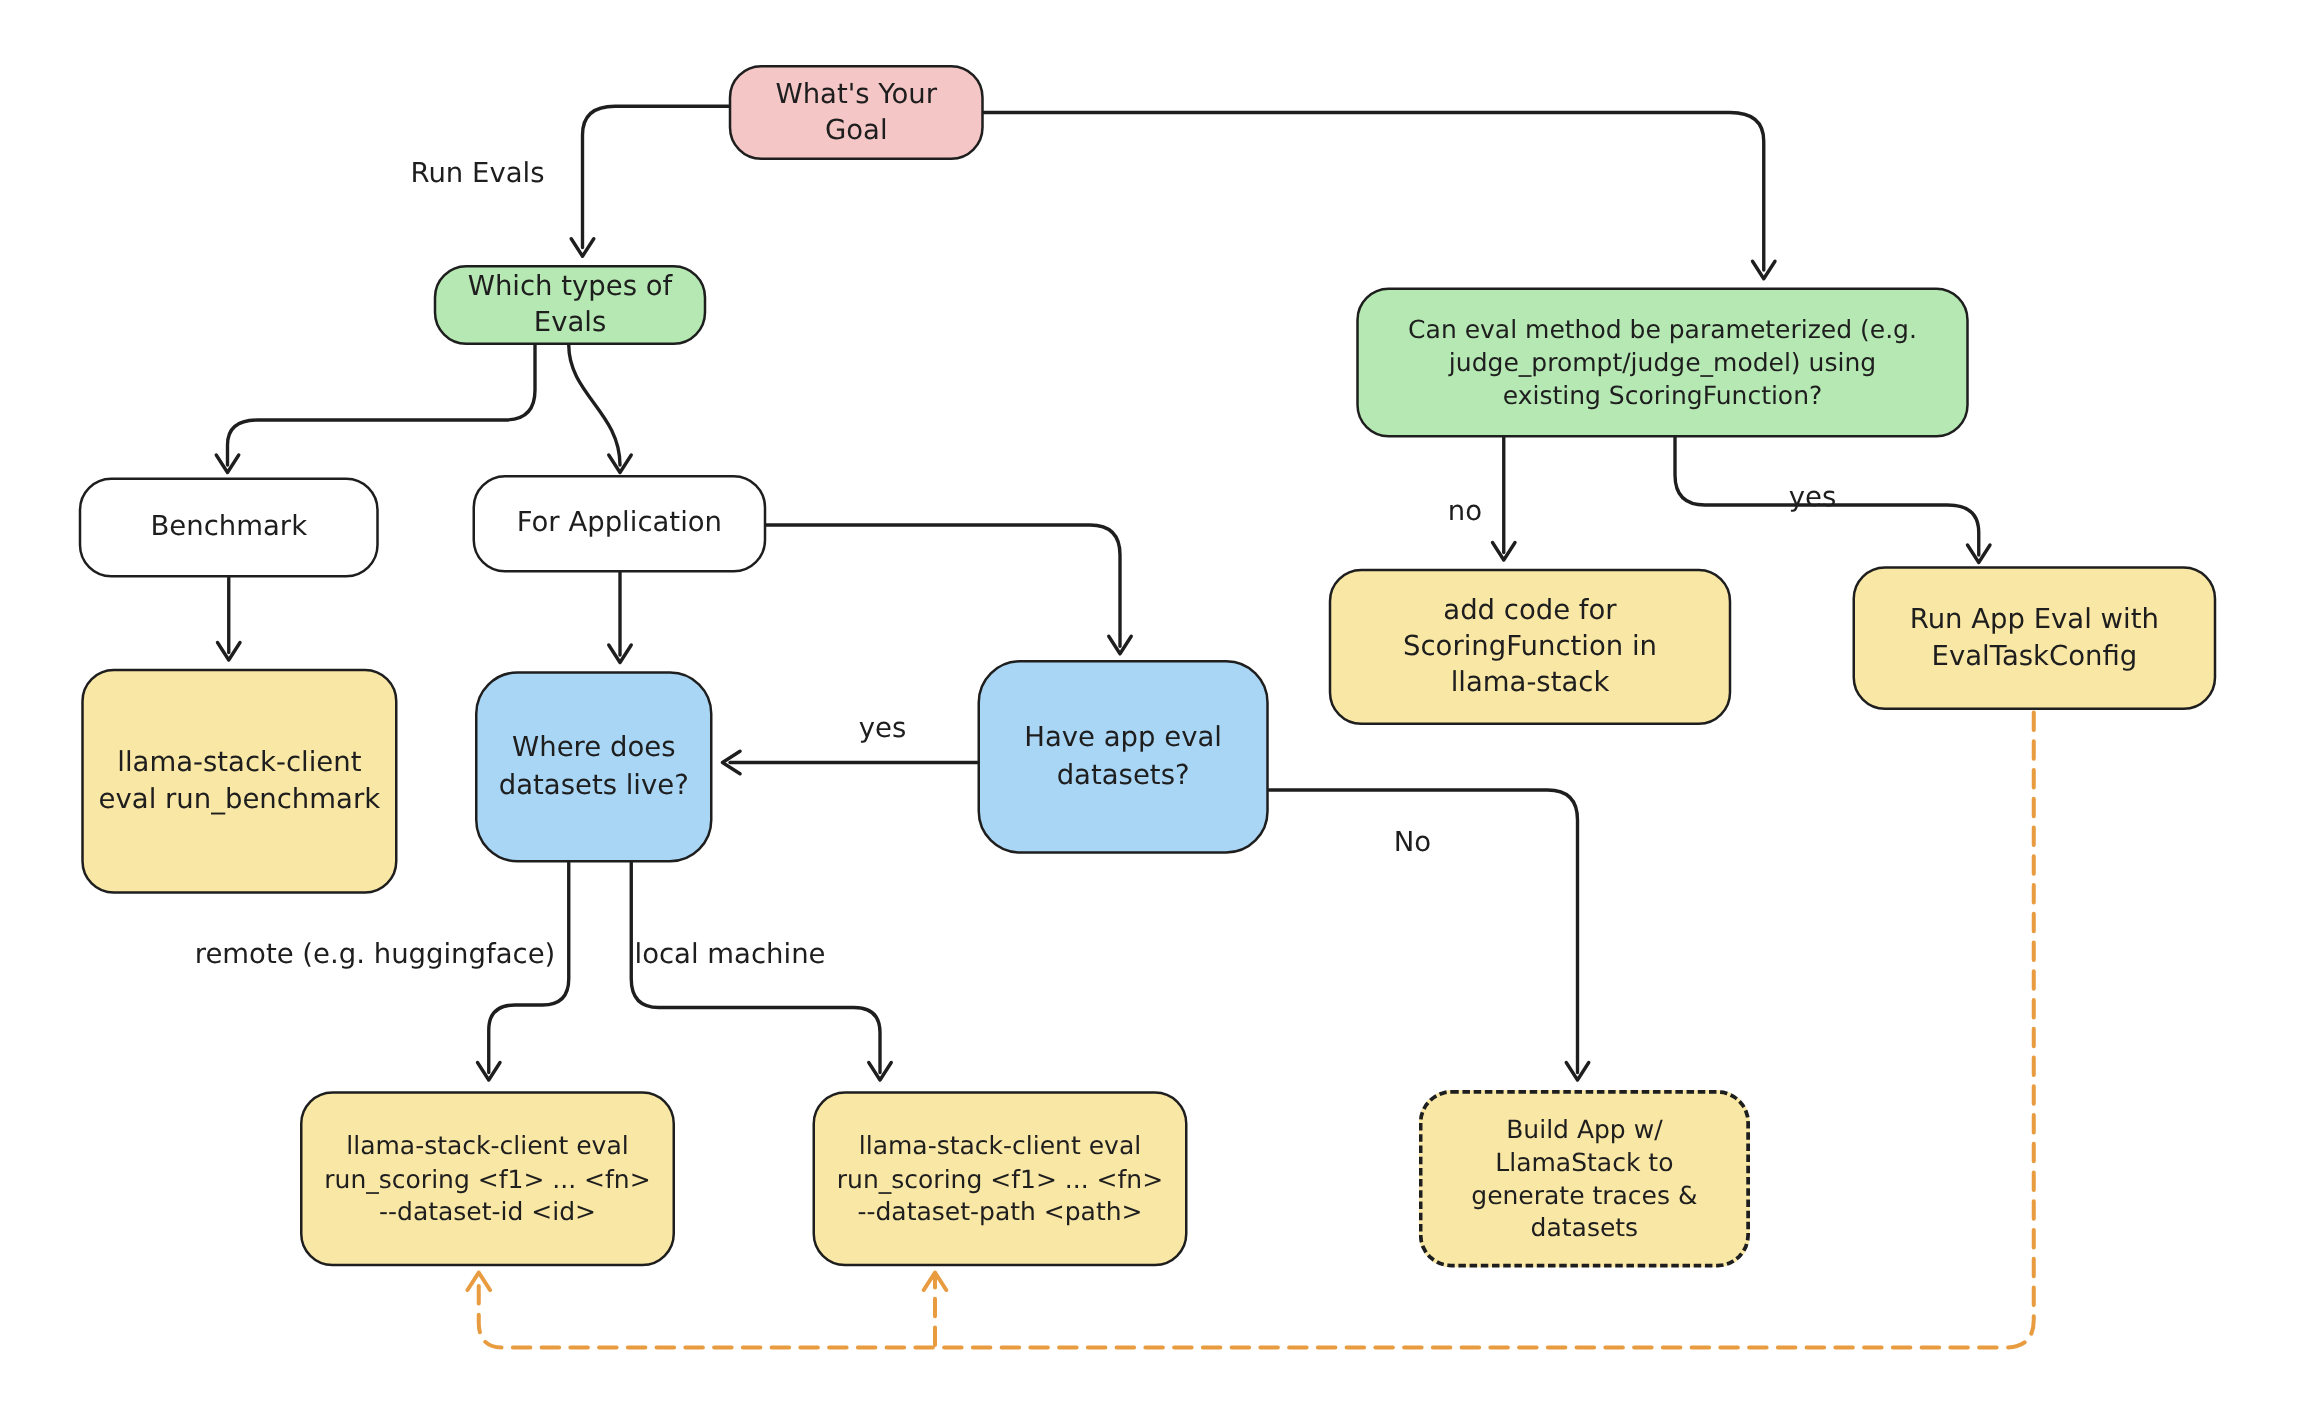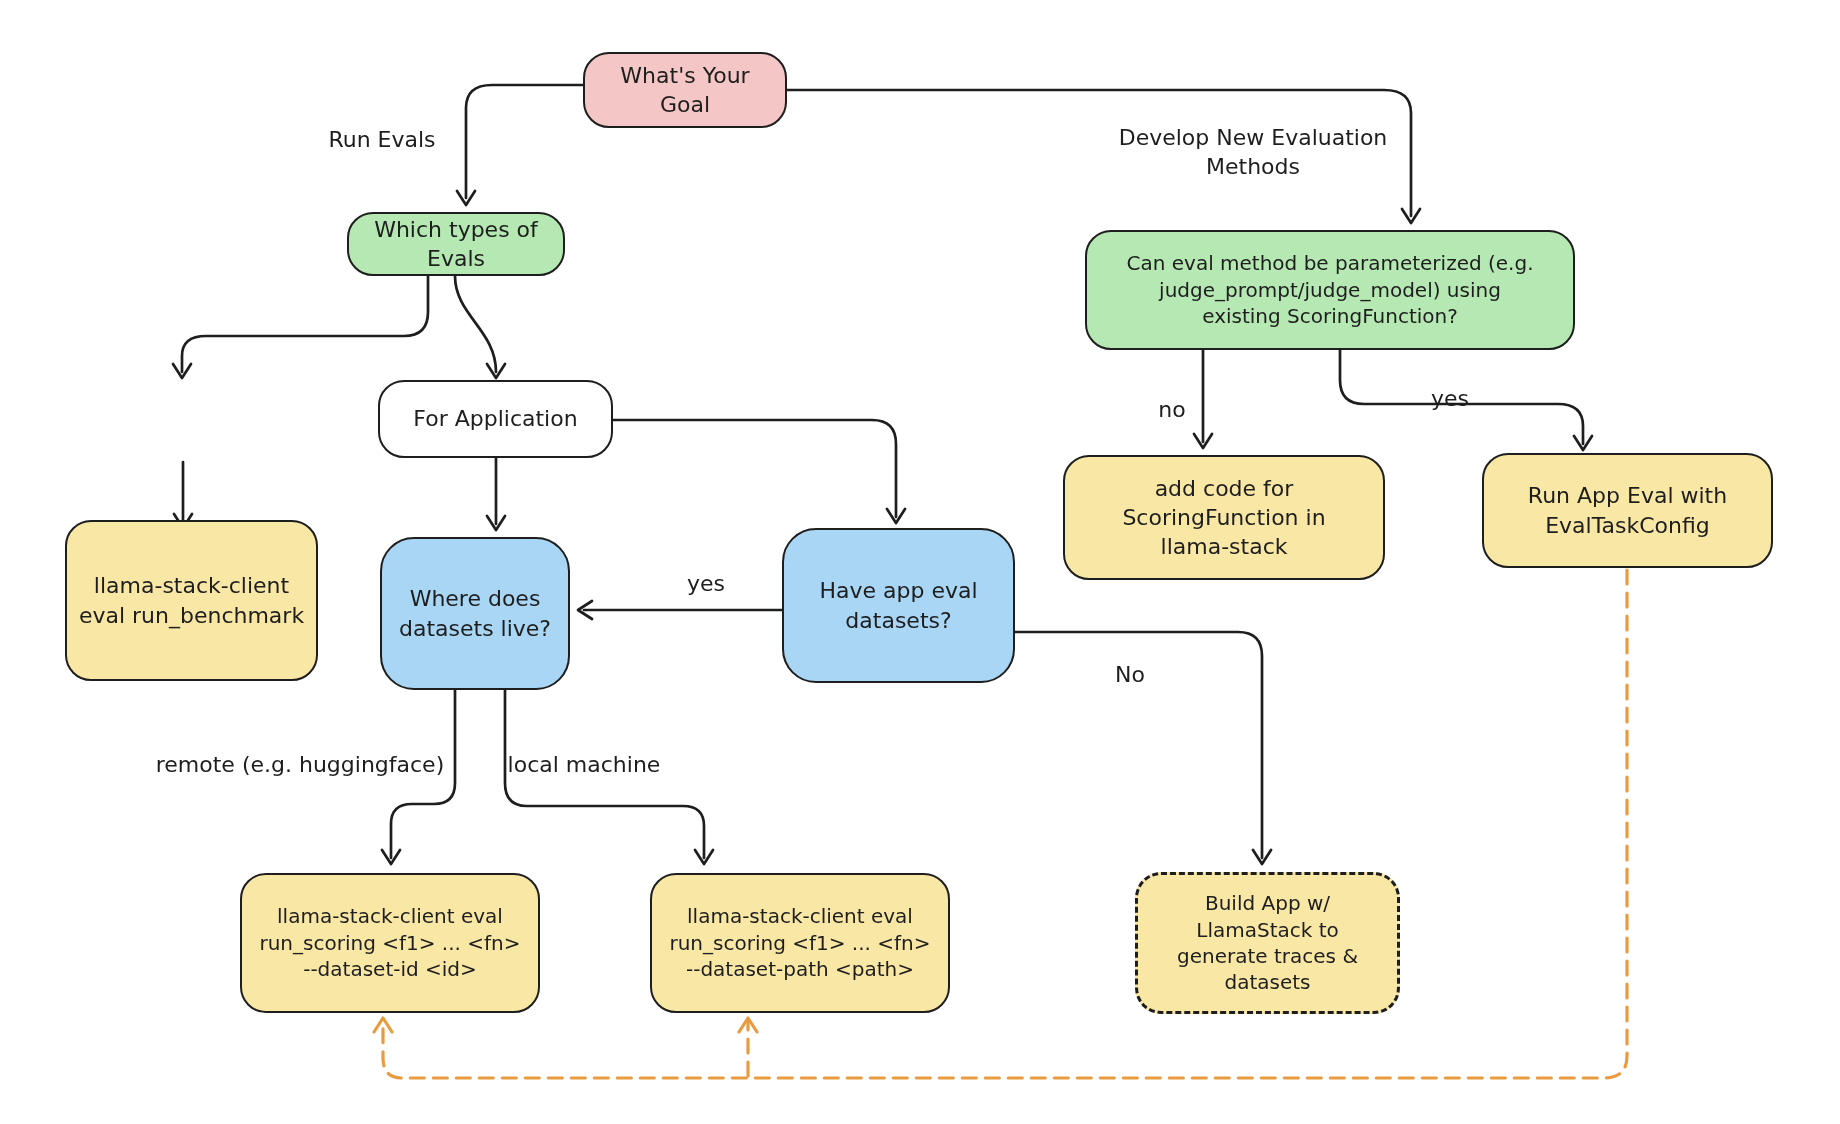--- a/index.html
+++ b/index.html
@@ -111,26 +111,29 @@
     <span>Which types of</span>
     <span>Evals</span>
   </div>
 
   <div class="node fill-green small" style="left:1085px;top:230px;width:490px;height:120px">
     <span>Can eval method be parameterized (e.g.</span>
     <span>judge_prompt/judge_model) using</span>
     <span>existing ScoringFunction?</span>
   </div>
 
+  <div class="node fill-white" style="left:63px;top:382px;width:240px;height:80px">
+    <span>Benchmark</span>
+  </div>
 
   <div class="node fill-white" style="left:378px;top:380px;width:235px;height:78px">
     <span>For Application</span>
   </div>
 
-  <div class="node fill-yellow" style="left:65px;top:520px;width:253px;height:161px">
+  <div class="node fill-yellow" style="left:65px;top:535px;width:253px;height:180px">
     <span>llama-stack-client</span>
     <span>eval run_benchmark</span>
   </div>
 
   <div class="node fill-blue r-lg" style="left:380px;top:537px;width:190px;height:153px">
     <span>Where does</span>
     <span>datasets live?</span>
   </div>
 
   <div class="node fill-yellow" style="left:1063px;top:455px;width:322px;height:125px">
@@ -163,24 +166,20 @@
 
   <div class="node fill-yellow dashed small" style="left:1135px;top:872px;width:265px;height:142px">
     <span>Build App w/</span>
     <span>LlamaStack to</span>
     <span>generate traces &amp;</span>
     <span>datasets</span>
   </div>
 
   <div class="edge-label" style="left:382px;top:127px">Run Evals</div>
 
-  <div class="edge-label" style="left:1253px;top:140px">
-    <span>Develop New Evaluation</span>
-    <span>Methods</span>
-  </div>
 
   <div class="edge-label" style="left:1172px;top:397px">no</div>
   <div class="edge-label" style="left:1450px;top:386px">yes</div>
   <div class="edge-label" style="left:706px;top:571px">yes</div>
   <div class="edge-label" style="left:1130px;top:662px">No</div>
   <div class="edge-label" style="left:300px;top:752px">remote (e.g. huggingface)</div>
   <div class="edge-label" style="left:584px;top:752px">local machine</div>
 
 </div>
 

